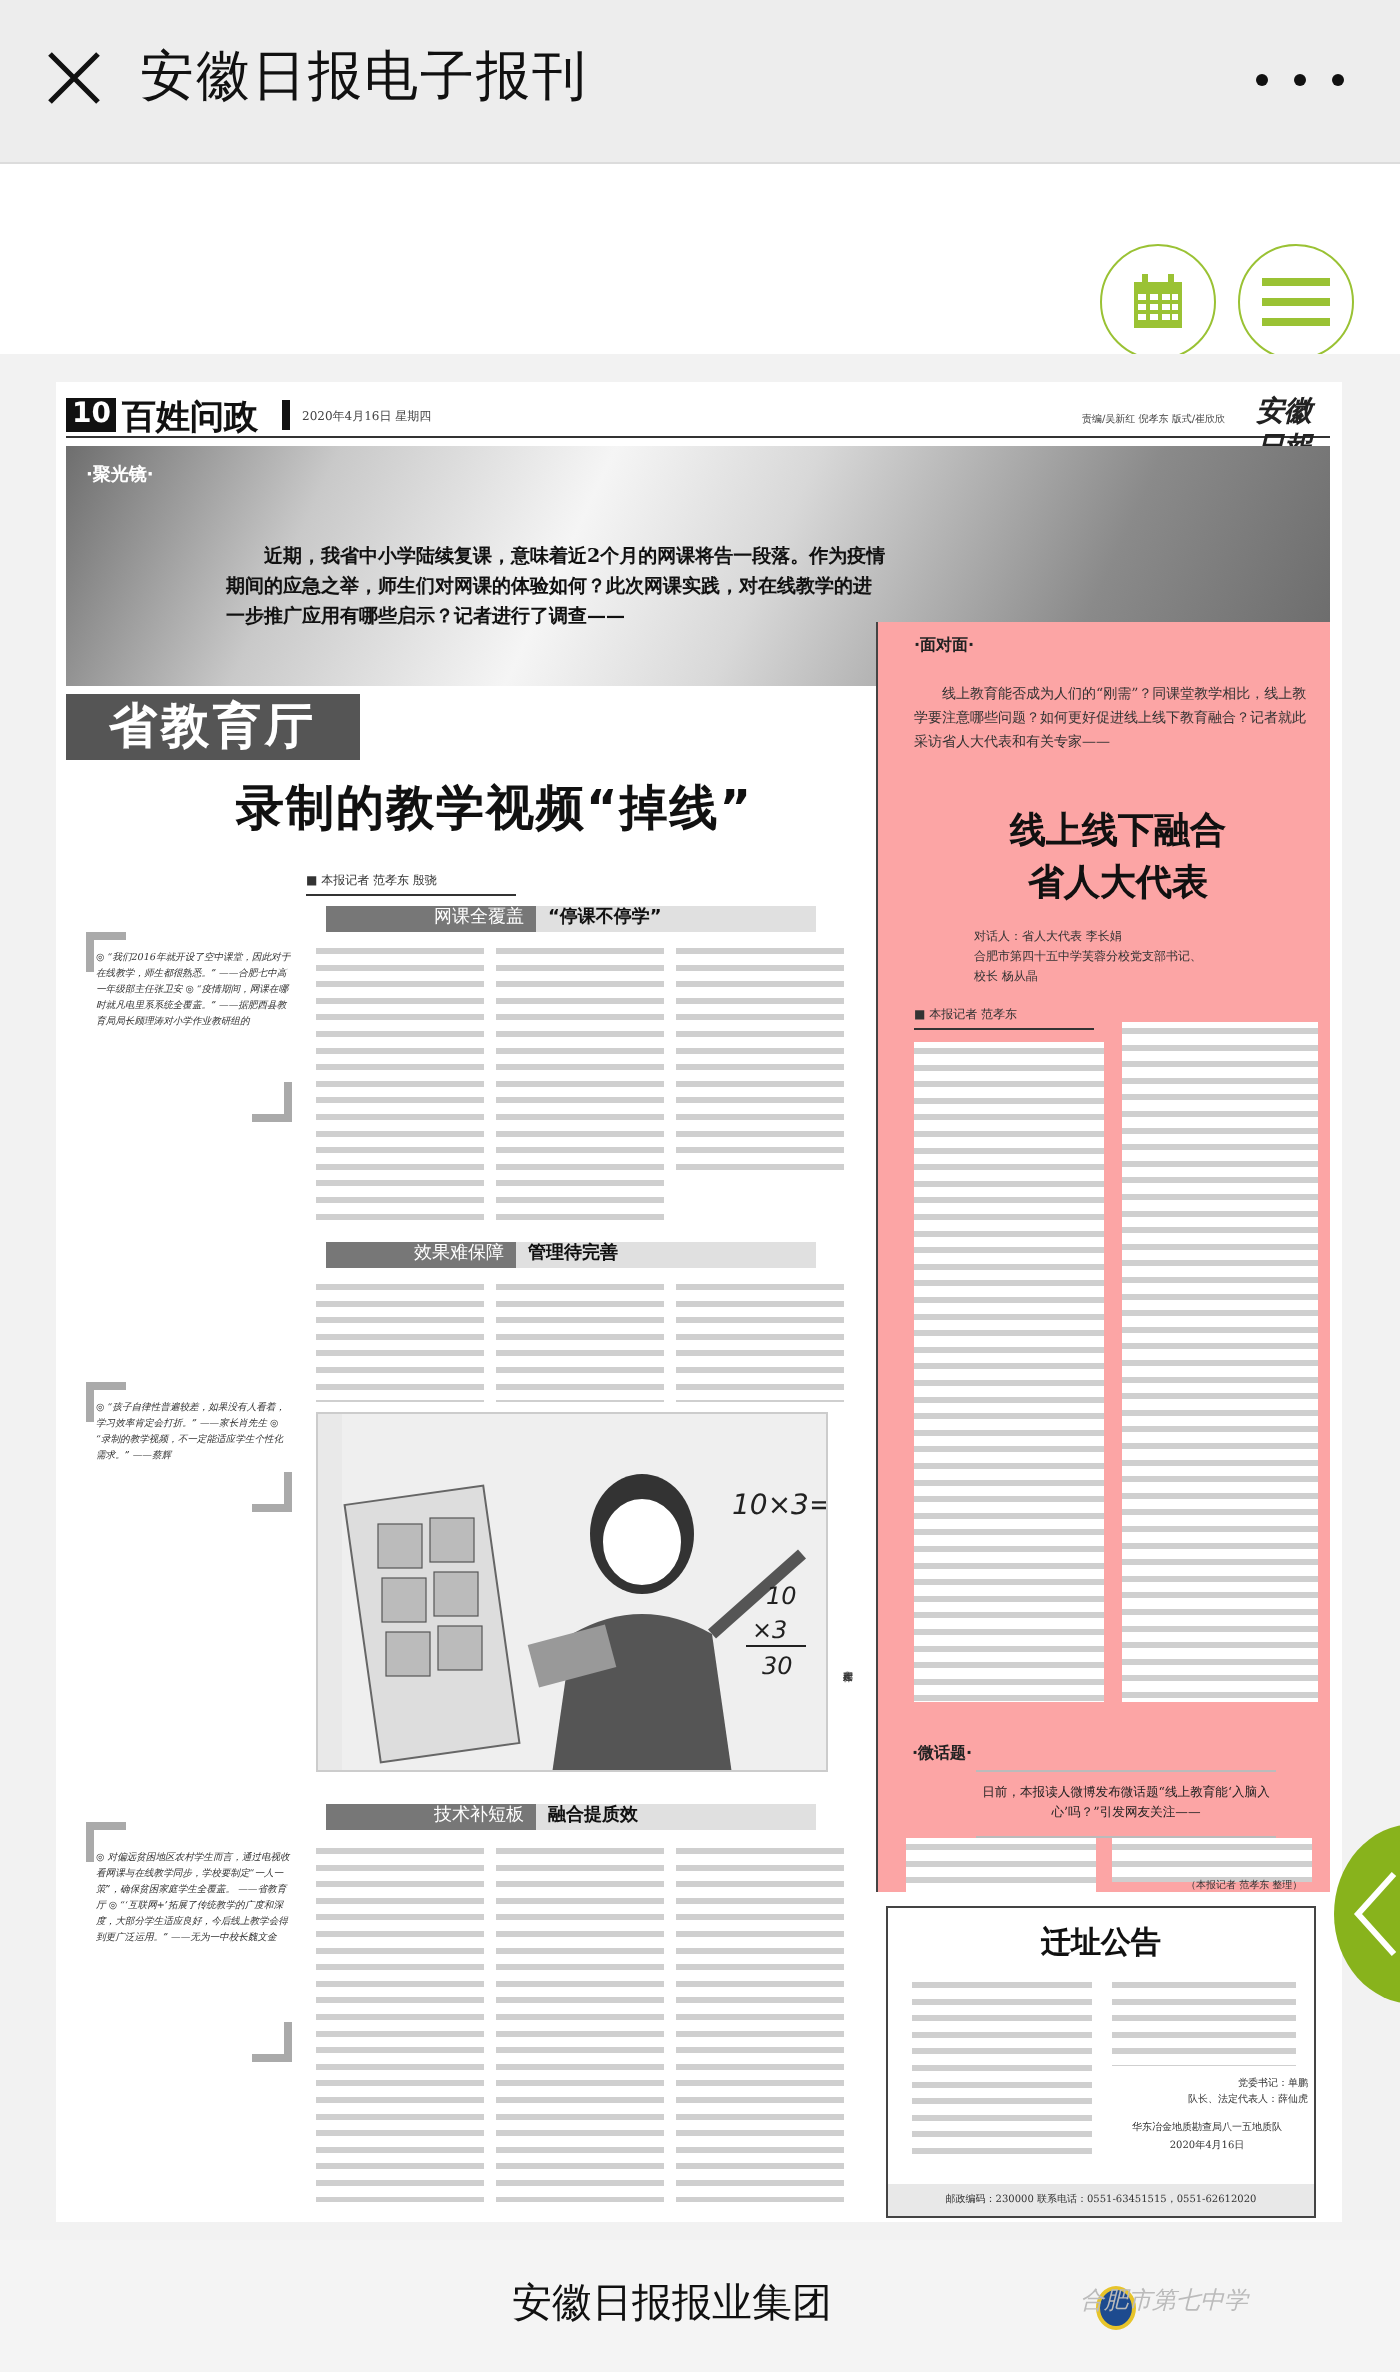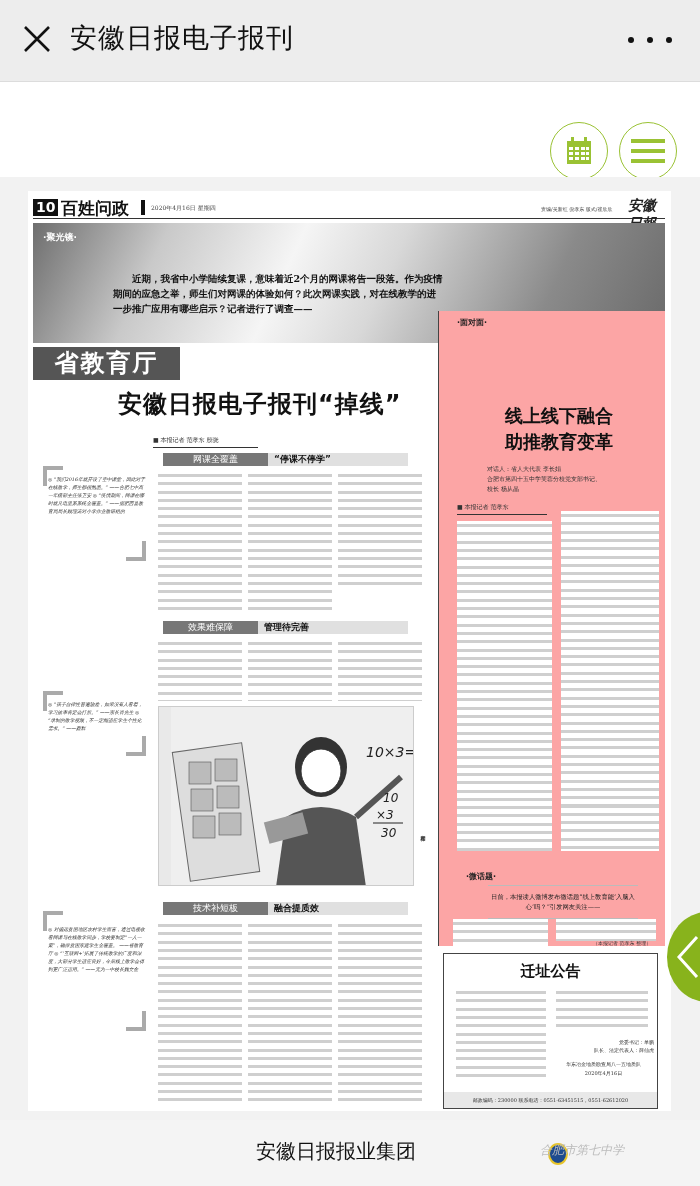--- a/index.html
+++ b/index.html
@@ -23,36 +23,36 @@
   .editors { position: absolute; left: 508px; top: 7px; font-size: 5px; color: #444; }
   .logo { position: absolute; left: 595px; top: -2px; font-size: 14px; font-weight: bold; color: #222; font-style: italic; }
   .banner { position: absolute; left: 5px; top: 32px; width: 632px; height: 120px; background: linear-gradient(115deg, #6e6e6e 0%, #c9c9c9 20%, #f5f5f5 40%, #d8d8d8 55%, #8a8a8a 80%, #6a6a6a 100%); }
   .banner-tag { position: absolute; left: 10px; top: 8px; font-size: 9px; color: #fff; font-weight: bold; font-family: "DejaVu Sans", sans-serif; }
   .banner-text { position: absolute; left: 80px; top: 48px; width: 330px; font-size: 9.5px; line-height: 15px; color: #111; font-weight: bold; }
   .banner-text p { text-indent: 2em; }
   .kicker-box { position: absolute; left: 5px; top: 156px; width: 147px; height: 33px; background: #555; color: #fff; font-size: 24px; font-weight: bold; font-family: "DejaVu Sans", sans-serif; text-align: center; line-height: 33px; letter-spacing: 2px; }
   .headline { position: absolute; left: 90px; top: 197px; font-size: 24px; font-weight: bold; color: #111; font-family: "DejaVu Sans", sans-serif; letter-spacing: 1px; }
   .byline { position: absolute; left: 125px; top: 245px; font-size: 6px; color: #333; border-bottom: 1px solid #333; padding-bottom: 2px; width: 105px; }
   .sub-head { position: absolute; height: 13px; display: flex; font-size: 9px; font-family: "DejaVu Sans", sans-serif; }
-  .sub-head .dark { background: #777; color: #fff; padding: 0 6px; text-align: center; line-height: 13px; }
+  .sub-head .dark { background: #777; color: #fff; padding: 0 6px; text-align: right; line-height: 13px; }
   .sub-head .light { background: #e0e0e0; color: #111; padding: 0 6px; font-weight: bold; line-height: 13px; flex: 1; }
   .col-text { position: absolute; font-size: 5px; line-height: 8.3px; color: #333; overflow: hidden; }
   .pullquote { position: absolute; font-size: 4.8px; line-height: 8px; color: #333; font-style: italic; }
   .pq-bracket-tl { position: absolute; border-left: 4px solid #aaa; border-top: 4px solid #aaa; width: 20px; height: 20px; }
   .pq-bracket-br { position: absolute; border-right: 4px solid #aaa; border-bottom: 4px solid #aaa; width: 20px; height: 20px; }
   .illustration { position: absolute; left: 130px; top: 515px; width: 256px; height: 180px; background: #e9e9e9; border: 1px solid #ccc; overflow: hidden; padding-left: 12px; }
   .illus-credit { position: absolute; left: 392px; top: 640px; font-size: 5px; writing-mode: vertical-rl; color: #333; }
   .right-col { position: absolute; left: 410px; top: 120px; width: 227px; height: 635px; border-left: 1.5px solid #444; background: #fca5a5; }
   .rc-tag { position: absolute; left: 18px; top: 6px; font-size: 8px; font-weight: bold; color: #222; font-family: "DejaVu Sans", sans-serif; }
   .rc-intro { position: absolute; left: 18px; top: 30px; width: 200px; font-size: 7px; line-height: 12px; color: #333; }
   .rc-intro p { text-indent: 2em; }
   .rc-headline { position: absolute; left: 50px; top: 92px; width: 140px; font-size: 18px; font-weight: bold; color: #111; text-align: center; line-height: 26px; }
   .rc-interviewee { position: absolute; left: 48px; top: 153px; font-size: 6px; line-height: 10px; color: #333; }
   .rc-byline { position: absolute; left: 18px; top: 192px; font-size: 6px; color: #333; border-bottom: 1px solid #333; width: 90px; padding-bottom: 2px; }
-  .wht-tag { position: absolute; left: 428px; top: 680px; font-size: 8px; font-weight: bold; color: #222; font-family: "DejaVu Sans", sans-serif; margin-left: 10px; }
+  .wht-tag { position: absolute; left: 428px; top: 680px; font-size: 8px; font-weight: bold; color: #222; font-family: "DejaVu Sans", sans-serif; }
   .wht-intro { position: absolute; left: 460px; top: 694px; width: 150px; font-size: 6.3px; line-height: 10px; color: #222; text-align: center; border-top: 1px solid #bbb; border-bottom: 1px solid #bbb; padding: 6px 0; }
   .notice { position: absolute; left: 415px; top: 762px; width: 215px; height: 156px; border: 1px solid #444; background: #fff; padding-left: 46px; }
   .notice-title { position: absolute; left: 0; top: 8px; width: 100%; text-align: center; font-size: 15px; font-weight: bold; color: #111; font-family: "DejaVu Sans", sans-serif; }
   .notice-footer { position: absolute; left: 0; bottom: 0; width: 100%; height: 16px; background: #e8e8e8; font-size: 5px; text-align: center; line-height: 16px; color: #333; }
   .side-arrow { position: absolute; left: 667px; top: 735px; width: 80px; height: 90px; border-radius: 50%; background: #88b31c; cursor: pointer; }
   .footer { position: absolute; left: 0; top: 1120px; width: 700px; height: 66px; background: #f4f4f4; }
   .footer-title { position: absolute; left: 256px; top: 18px; font-size: 20px; color: #111; font-family: "DejaVu Sans", sans-serif; }
   .school-badge { position: absolute; left: 548px; top: 23px; width: 20px; height: 22px; border-radius: 50%; background: #1d4b8f; border: 2px solid #e7c42a; }
   .school-name { position: absolute; left: 540px; top: 22px; font-size: 12px; color: #bbb; font-style: italic; font-family: Liberation Sans, sans-serif; }
 </style>
@@ -117,21 +117,21 @@
     </div>
 
     <div class="banner">
       <span class="banner-tag">·聚光镜·</span>
       <div class="banner-text">
           <p>近期，我省中小学陆续复课，意味着近2个月的网课将告一段落。作为疫情期间的应急之举，师生们对网课的体验如何？此次网课实践，对在线教学的进一步推广应用有哪些启示？记者进行了调查——</p>
         </div>
     </div>
 
     <div class="kicker-box">省教育厅</div>
-    <div class="headline">安徽日报电子报刊“掉线”</div>
+    <div class="headline">录制的教学视频“掉线”</div>
     <div class="byline">■ 本报记者 范孝东 殷骁</div>
 
     <div class="sub-head" style="left:135px; top:262px; width:245px;">
       <span class="dark" style="width:105px;">网课全覆盖</span>
       <span class="light">“停课不停学”</span>
     </div>
     <div class="pq-bracket-tl" style="left:15px; top:275px;"></div>
     <div class="pullquote" style="left:20px; top:285px; width:98px;">◎ “我们2016年就开设了空中课堂，因此对于在线教学，师生都很熟悉。” ——合肥七中高一年级部主任张卫安 ◎ “疫情期间，网课在哪时就凡电里系系统全覆盖。” ——据肥西县教育局局长顾理涛对小学作业教研组的</div>
     <div class="pq-bracket-br" style="left:98px; top:350px;"></div>
     <div class="col-text" style="left:130px; top:280px; width:84px; height:140px; background:repeating-linear-gradient(#fff 0 3px,#cfcfcf 3px 6px,#fff 6px 8.3px);"></div>
@@ -182,23 +182,26 @@
     </div>
     <div class="pq-bracket-tl" style="left:15px; top:720px;"></div>
     <div class="pullquote" style="left:20px; top:735px; width:98px;">◎ 对偏远贫困地区农村学生而言，通过电视收看网课与在线教学同步，学校要制定“一人一策”，确保贫困家庭学生全覆盖。 ——省教育厅 ◎ “‘互联网+’拓展了传统教学的广度和深度，大部分学生适应良好，今后线上教学会得到更广泛运用。” ——无为一中校长魏文金</div>
     <div class="pq-bracket-br" style="left:98px; top:820px;"></div>
     <div class="col-text" style="left:130px; top:730px; width:84px; height:180px; background:repeating-linear-gradient(#fff 0 3px,#cfcfcf 3px 6px,#fff 6px 8.3px);"></div>
     <div class="col-text" style="left:220px; top:730px; width:84px; height:180px; background:repeating-linear-gradient(#fff 0 3px,#cfcfcf 3px 6px,#fff 6px 8.3px);"></div>
     <div class="col-text" style="left:310px; top:730px; width:84px; height:180px; background:repeating-linear-gradient(#fff 0 3px,#cfcfcf 3px 6px,#fff 6px 8.3px);"></div>
 
     <div class="right-col">
       <span class="rc-tag">·面对面·</span>
+      <div class="rc-intro">
+          <p>线上教育能否成为人们的“刚需”？同课堂教学相比，线上教学要注意哪些问题？如何更好促进线上线下教育融合？记者就此采访省人大代表和有关专家——</p>
+        </div>
       <div class="rc-headline">
         <div>线上线下融合</div>
-        <div>助推教育变革</div>
+        <div>省人大代表</div>
       </div>
       <div class="rc-interviewee" style="white-space:pre-line;">对话人：省人大代表 李长娟
 合肥市第四十五中学芙蓉分校党支部书记、
 校长 杨从晶</div>
       <div class="rc-byline">■ 本报记者 范孝东</div>
       <div class="col-text" style="left:18px; top:210px; width:95px; height:330px; background:repeating-linear-gradient(#fff 0 3px,#cfcfcf 3px 6px,#fff 6px 8.3px);"></div>
       <div class="col-text" style="left:122px; top:200px; width:98px; height:340px; background:repeating-linear-gradient(#fff 0 3px,#cfcfcf 3px 6px,#fff 6px 8.3px);"></div>
     </div>
 
     <span class="wht-tag">·微话题·</span>

